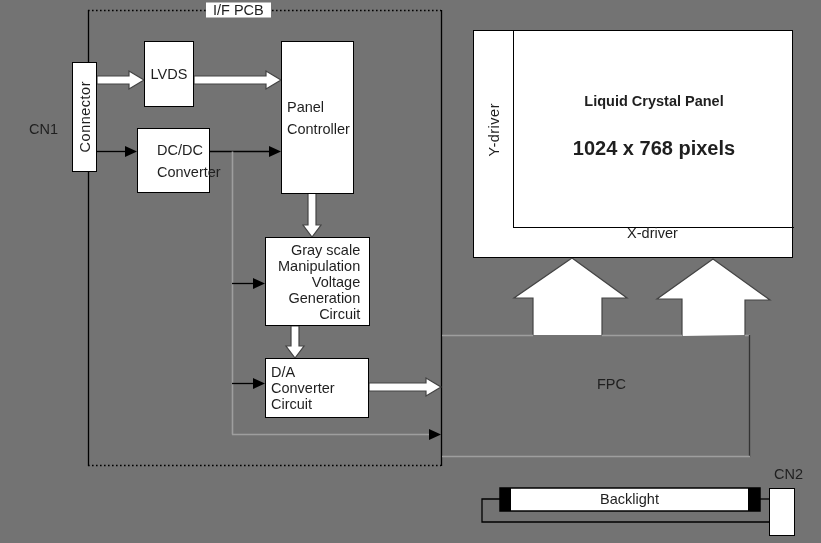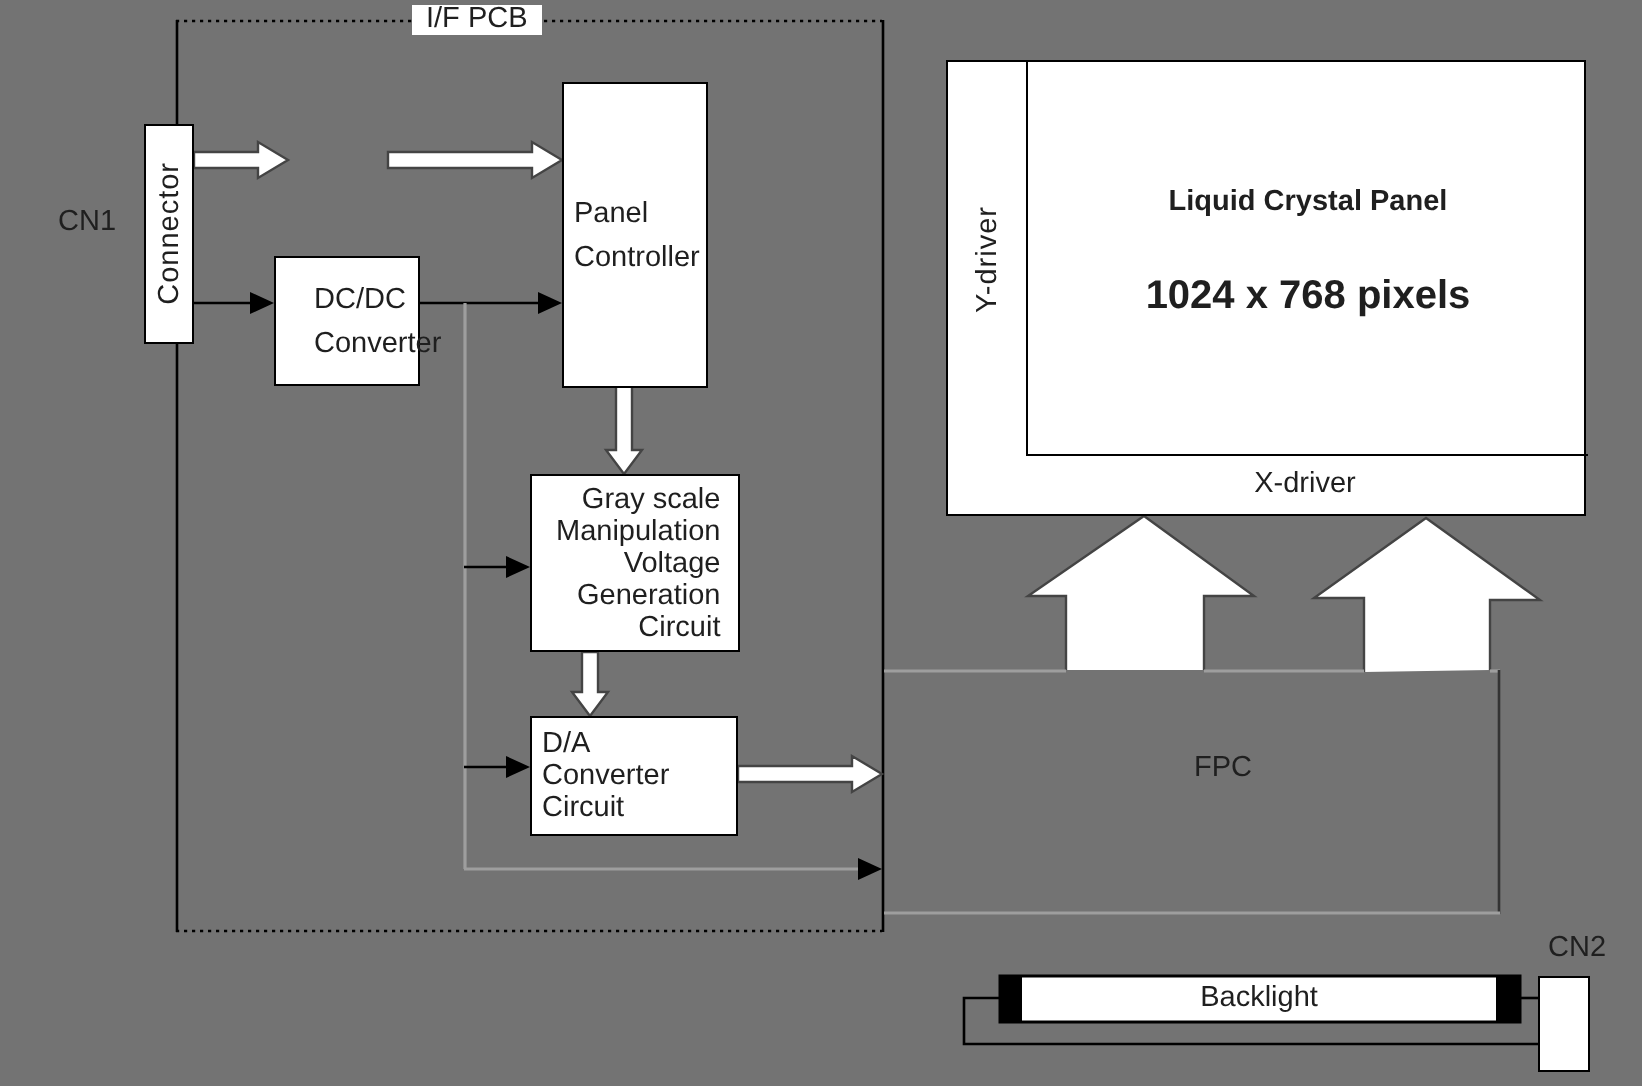--- a/index.html
+++ b/index.html
@@ -41,22 +41,22 @@
     box-sizing:border-box;border-left:1.2px solid #000;border-bottom:1.2px solid #000;
     display:flex;flex-direction:column;align-items:center;font-weight:bold;
   }
   #lcd-title{margin-top:62px;font-size:14.5px;}
   #lcd-res{margin-top:28px;font-size:20px;}
   #ydriver-strip{
     position:absolute;left:0;top:0;width:39px;height:197px;
     display:flex;align-items:center;justify-content:center;font-size:14.5px;
   }
   #xdriver-strip{
-    position:absolute;left:0;bottom:0;width:100%;height:31px;
-    display:flex;align-items:center;justify-content:center;
+    position:absolute;left:0;bottom:16px;width:100%;height:31px;
+    display:flex;align-items:flex-end;justify-content:center;
     padding-left:39px;box-sizing:border-box;font-size:14.5px;
   }
   #cn2-box{
     position:absolute;left:769px;top:488px;width:26px;height:48px;
     box-sizing:border-box;border:1.2px solid #000;background:#fff;z-index:3;
   }
   #backlight-label{
     left:512px;top:488px;width:235px;height:23px;text-align:center;
     line-height:23px;z-index:4;
   }
@@ -102,26 +102,29 @@
 
     <path d="M500,499 H482 V522 H769" stroke="#000" stroke-width="1.3" fill="none"></path>
     <path d="M760,499 H769" stroke="#000" stroke-width="1.3" fill="none"></path>
     <rect x="500" y="488" width="260" height="23" fill="#fff" stroke="#000" stroke-width="1.5"></rect>
     <rect x="500" y="488" width="11" height="23" fill="#000"></rect>
     <rect x="748" y="488" width="12" height="23" fill="#000"></rect>
   </svg>
 
   <div id="ifpcb-label" class="label">I/F PCB</div>
 
-  <div class="label" style="left:29px;top:104px;">CN1</div>
+  <div class="label" style="left:29px;top:122px;">CN1</div>
 
   <div class="box centered" style="left:72px;top:62px;width:25px;height:110px;">
     <span class="vtext">Connector</span>
   </div>
 
+  <div class="box centered" style="left:144px;top:41px;width:50px;height:66px;">
+    <span>LVDS</span>
+  </div>
 
   <div class="box pad4 lh22" style="left:137px;top:128px;width:73px;height:65px;">
     <span class="lines">
       <span>DC/DC</span>
       <span>Converter</span>
     </span>
   </div>
 
   <div class="box pad5 lh22" style="left:281px;top:41px;width:73px;height:153px;">
     <span class="lines">

